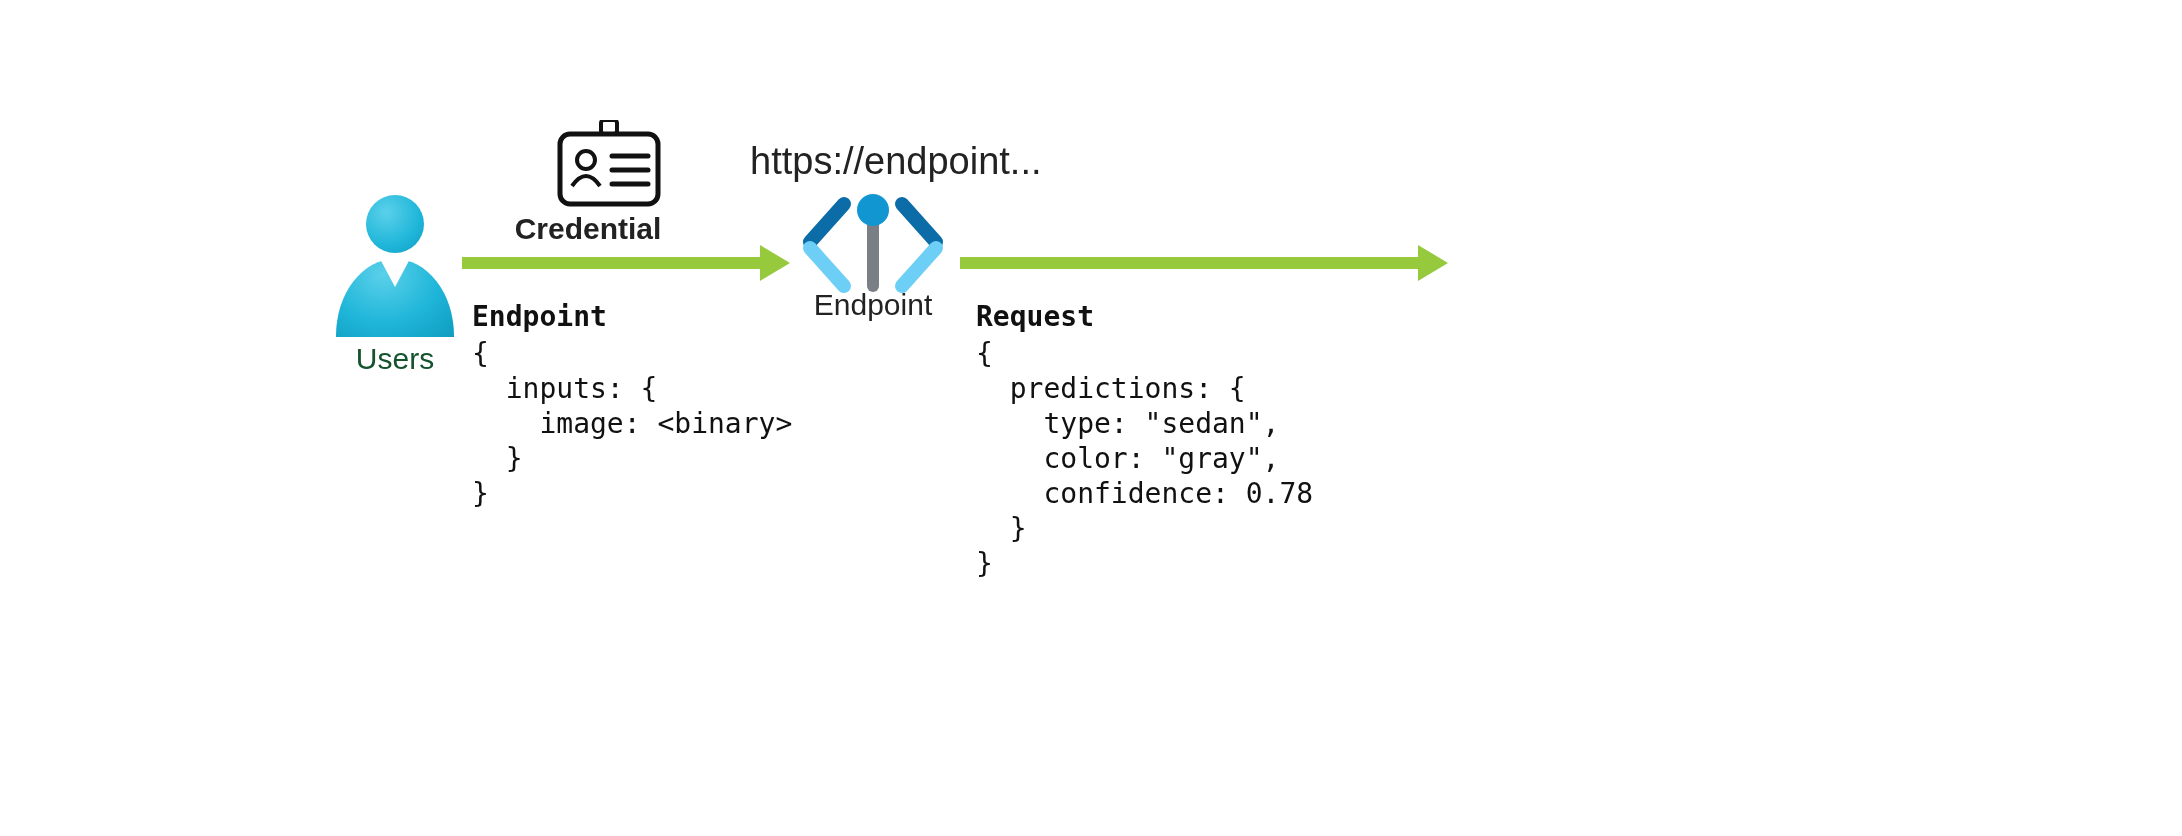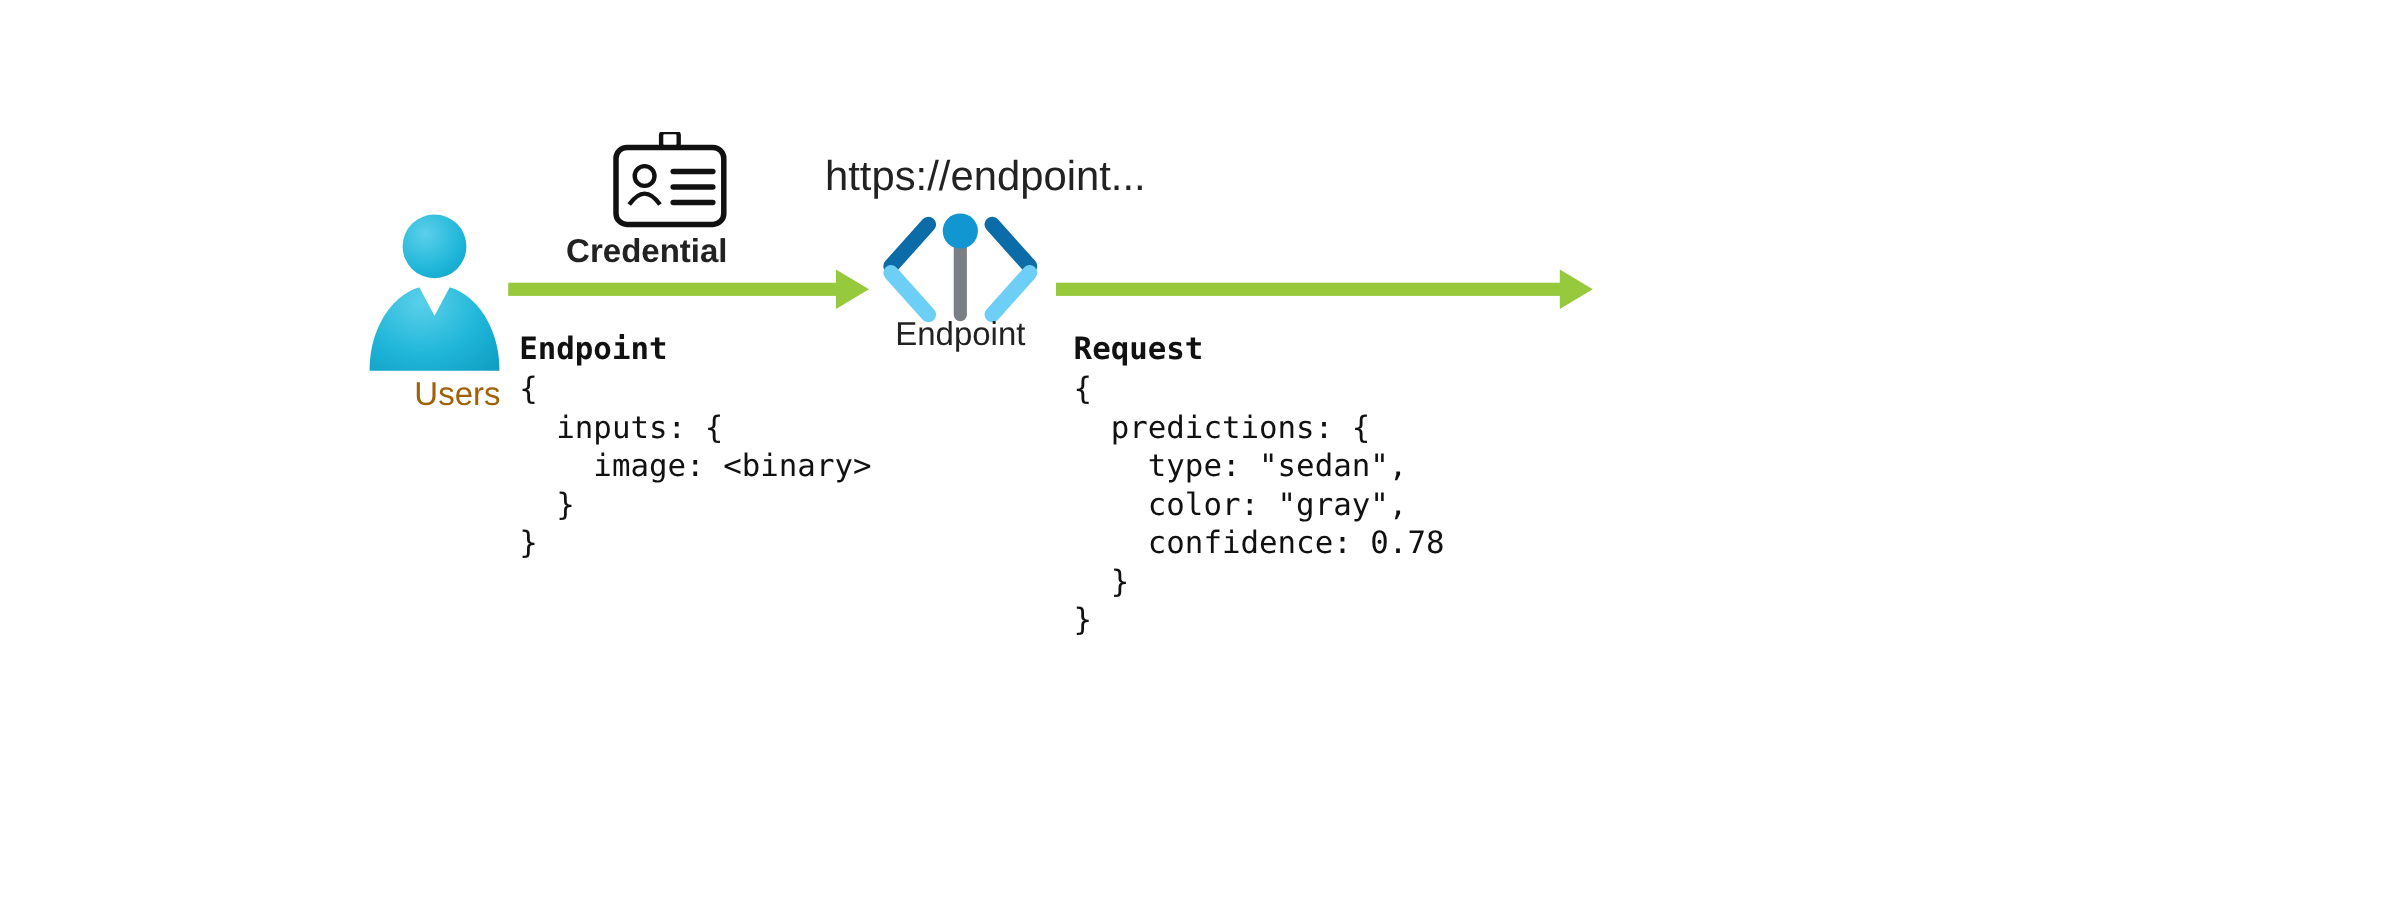--- a/index.html
+++ b/index.html
@@ -55,22 +55,22 @@
     top:-2px;
     transform:translateX(-50%);
     width:0;height:0;
     border-left:16px solid transparent;
     border-right:16px solid transparent;
     border-top:30px solid #ffffff;
   }
 
   .label-users {
     font-size: 30px;
-    color: #a16207;
-    text-align: right;
+    color: #14532d;
+    text-align: center;
   }
 
   
   .credential-icon svg { display:block; }
   .credential-label {
     font-weight: 700;
     font-size: 30px;
     text-align: center;
   }
 

